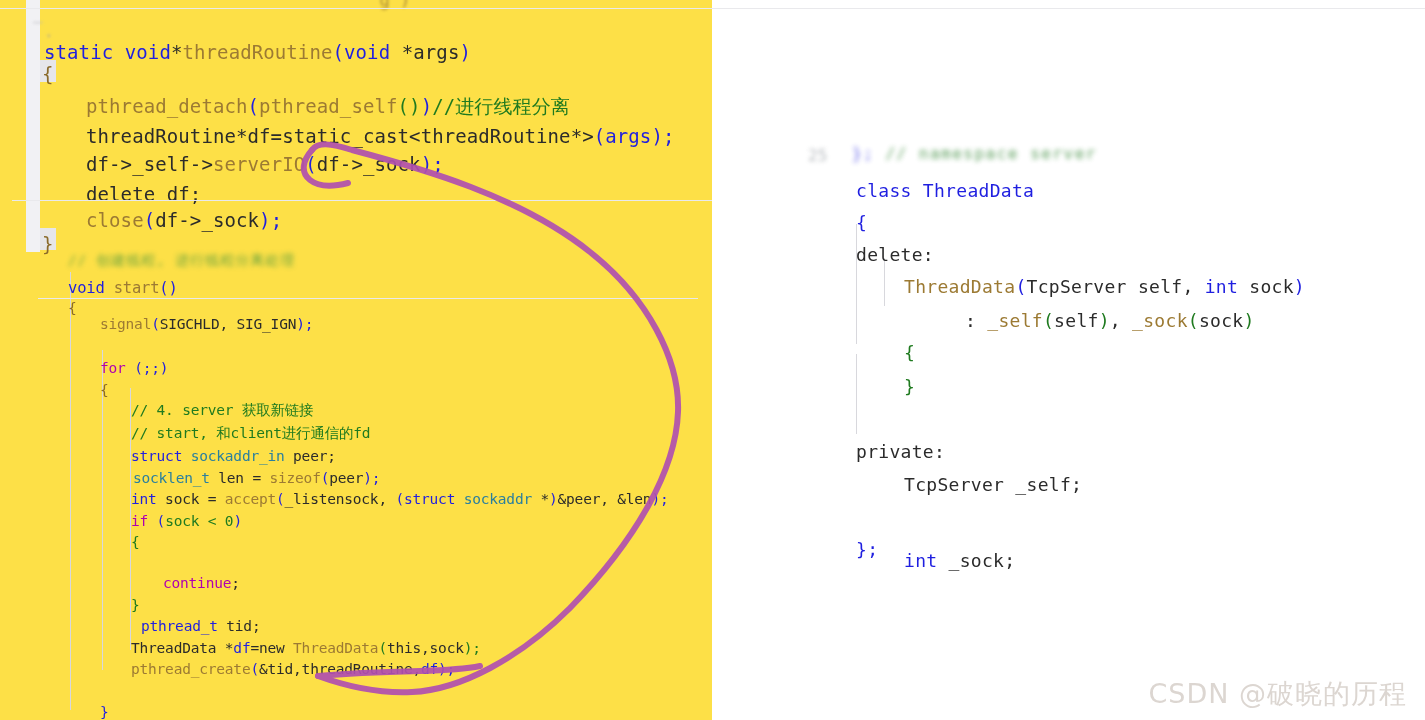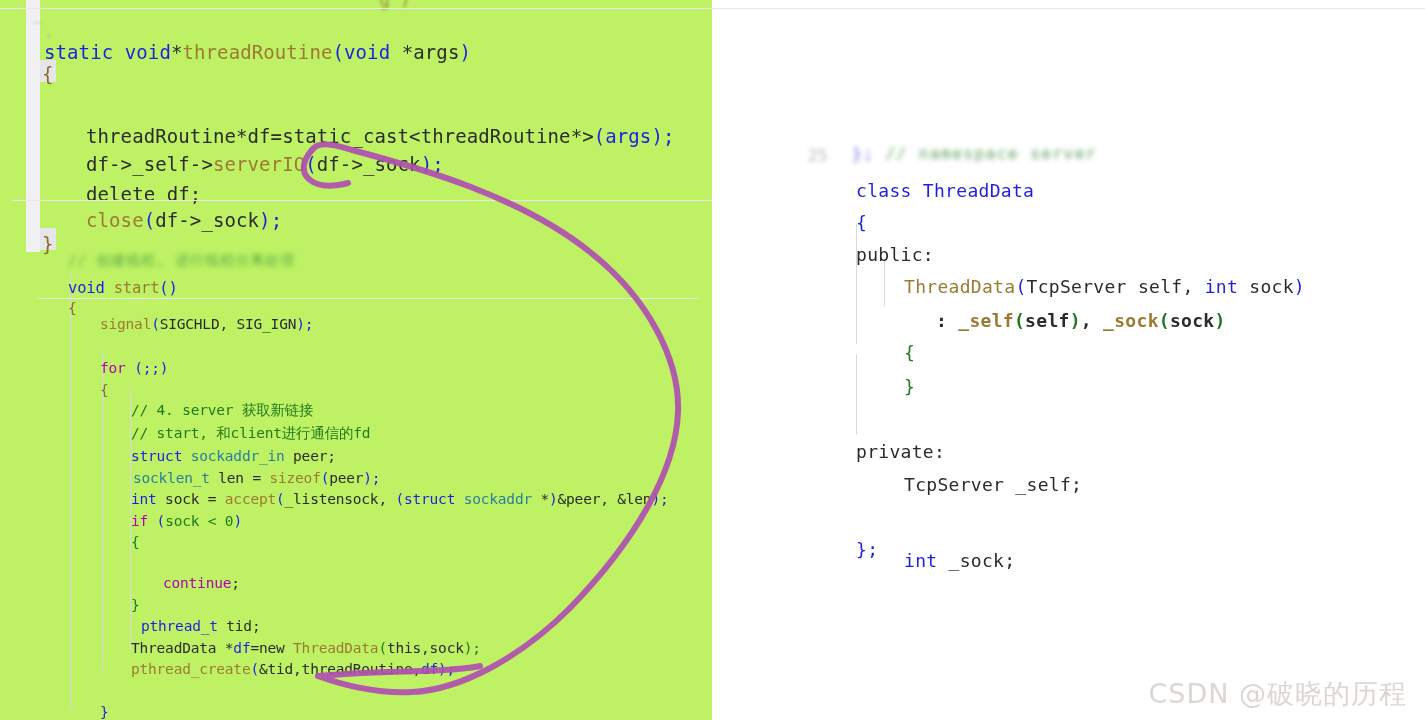--- a/index.html
+++ b/index.html
@@ -41,21 +41,21 @@
   .num  { color: #1f7a1f; }
   .plain{ color: #2b2b2b; }
   .cls  { color: #1f1fe0; }
   .brc  { color: #8a6a2a; }          
   .brcb { color: #1f1fe0; }
 
   
   #left-panel {
     position: absolute;
     left: 0; top: 0; width: 712px; height: 720px;
-    background: #bef264;
+    background: #fde047;
   }
   #right-panel {
     position: absolute;
     left: 806px; top: 140px; width: 619px; height: 420px;
     background: #ffffff;
   }
 
   .hdivider {
     position: absolute;
     height: 1px;
@@ -145,20 +145,21 @@
 
     <div class="smudge" style="left:318px; top:-10px; font-size:17px; color:#8a6a2a;">`&nbsp;&nbsp;&nbsp;&nbsp;&nbsp;g )</div>
     <div class="hdivider" style="left:0px; top:8px; width:1425px;"></div>
     <div class="smudge" style="left:33px; top:12px; font-size:16px; color:#b4b4ba;">—</div>
     <div class="smudge" style="left:44px; top:22px; font-size:16px; color:#9a9aa0;">.</div>
 
     <div class="code big blurlite" style="left:44px; top:36px;"><span class="kw">static</span><span class="plain"> </span><span class="kw">void</span><span class="plain">*</span><span class="fn">threadRoutine</span><span class="par">(</span><span class="kw">void</span><span class="plain"> *args</span><span class="par">)</span></div>
 
     <div class="code big blurlite" style="left:42px; top:58px;"><span class="brc">{</span></div>
 
+    <div class="code big blurlite" style="left:86px; top:90px;"><span class="fn">pthread_detach</span><span class="par">(</span><span class="fn">pthread_self</span><span class="par2">()</span><span class="par">)</span><span class="cmt">//进行线程分离</span></div>
 
     <div class="code big blurlite" style="left:86px; top:120px;"><span class="plain">threadRoutine*df=static_cast&lt;threadRoutine*&gt;</span><span class="par">(args)</span><span class="par">;</span></div>
 
     <div class="code big blurlite" style="left:86px; top:148px;"><span class="plain">df-&gt;_self-&gt;</span><span class="fn">serverIO</span><span class="par">(</span><span class="plain">df-&gt;_sock</span><span class="par">);</span></div>
 
     <div class="code big blurlite" style="left:86px; top:178px;"><span class="plain">delete df;</span></div>
 
     <div class="hdivider" style="left:12px; top:200px; width:700px;"></div>
 
     <div class="code big blurlite" style="left:86px; top:204px;"><span class="fn">close</span><span class="par">(</span><span class="plain">df-&gt;_sock</span><span class="par">);</span></div>
@@ -233,25 +234,25 @@
     <div class="smudge" style="left:2px; top:6px; font-size:16px; color:#9aa0a6; filter:blur(2.2px);">25</div>
 
     <div class="vguide" style="left:50px; top:84px; height:120px;"></div>
     <div class="vguide" style="left:50px; top:214px; height:80px;"></div>
     <div class="vguide" style="left:78px; top:118px; height:48px;"></div>
 
     <div class="code rt blurlite" style="left:50px; top:34px;"><span class="kw">class</span><span class="plain"> </span><span class="cls">ThreadData</span></div>
 
     <div class="code rt blurlite" style="left:50px; top:66px;"><span class="brcb">{</span></div>
 
-    <div class="code rt blurlite" style="left:50px; top:98px;"><span class="plain">public:</span></div>
+    <div class="code rt blurlite" style="left:50px; top:98px;"><span class="plain">delete:</span></div>
 
     <div class="code rt blurlite" style="left:98px; top:130px;"><span class="fn">ThreadData</span><span class="par">(</span><span class="plain">TcpServer self, </span><span class="kw">int</span><span class="plain"> sock</span><span class="par">)</span></div>
 
-    <div class="code rt blurlite" style="left:130px; top:164px;font-weight:bold;"><span class="plain">: </span><span class="fn">_self</span><span class="par2">(</span><span class="plain">self</span><span class="par2">)</span><span class="plain">, </span><span class="fn">_sock</span><span class="par2">(</span><span class="plain">sock</span><span class="par2">)</span></div>
+    <div class="code rt blurlite" style="left:159px; top:164px;"><span class="plain">: </span><span class="fn">_self</span><span class="par2">(</span><span class="plain">self</span><span class="par2">)</span><span class="plain">, </span><span class="fn">_sock</span><span class="par2">(</span><span class="plain">sock</span><span class="par2">)</span></div>
 
     <div class="code rt blurlite" style="left:98px; top:196px;"><span class="par2">{</span></div>
 
     <div class="code rt blurlite" style="left:98px; top:230px;"><span class="par2">}</span></div>
 
     <div class="code rt blurlite" style="left:50px; top:295px;"><span class="plain">private:</span></div>
 
     <div class="code rt blurlite" style="left:98px; top:328px;"><span class="plain">TcpServer _self;</span></div>
 
     <div class="code rt blurlite" style="left:98px; top:360px;margin-top:44px;"><span class="kw">int</span><span class="plain"> _sock;</span></div>

